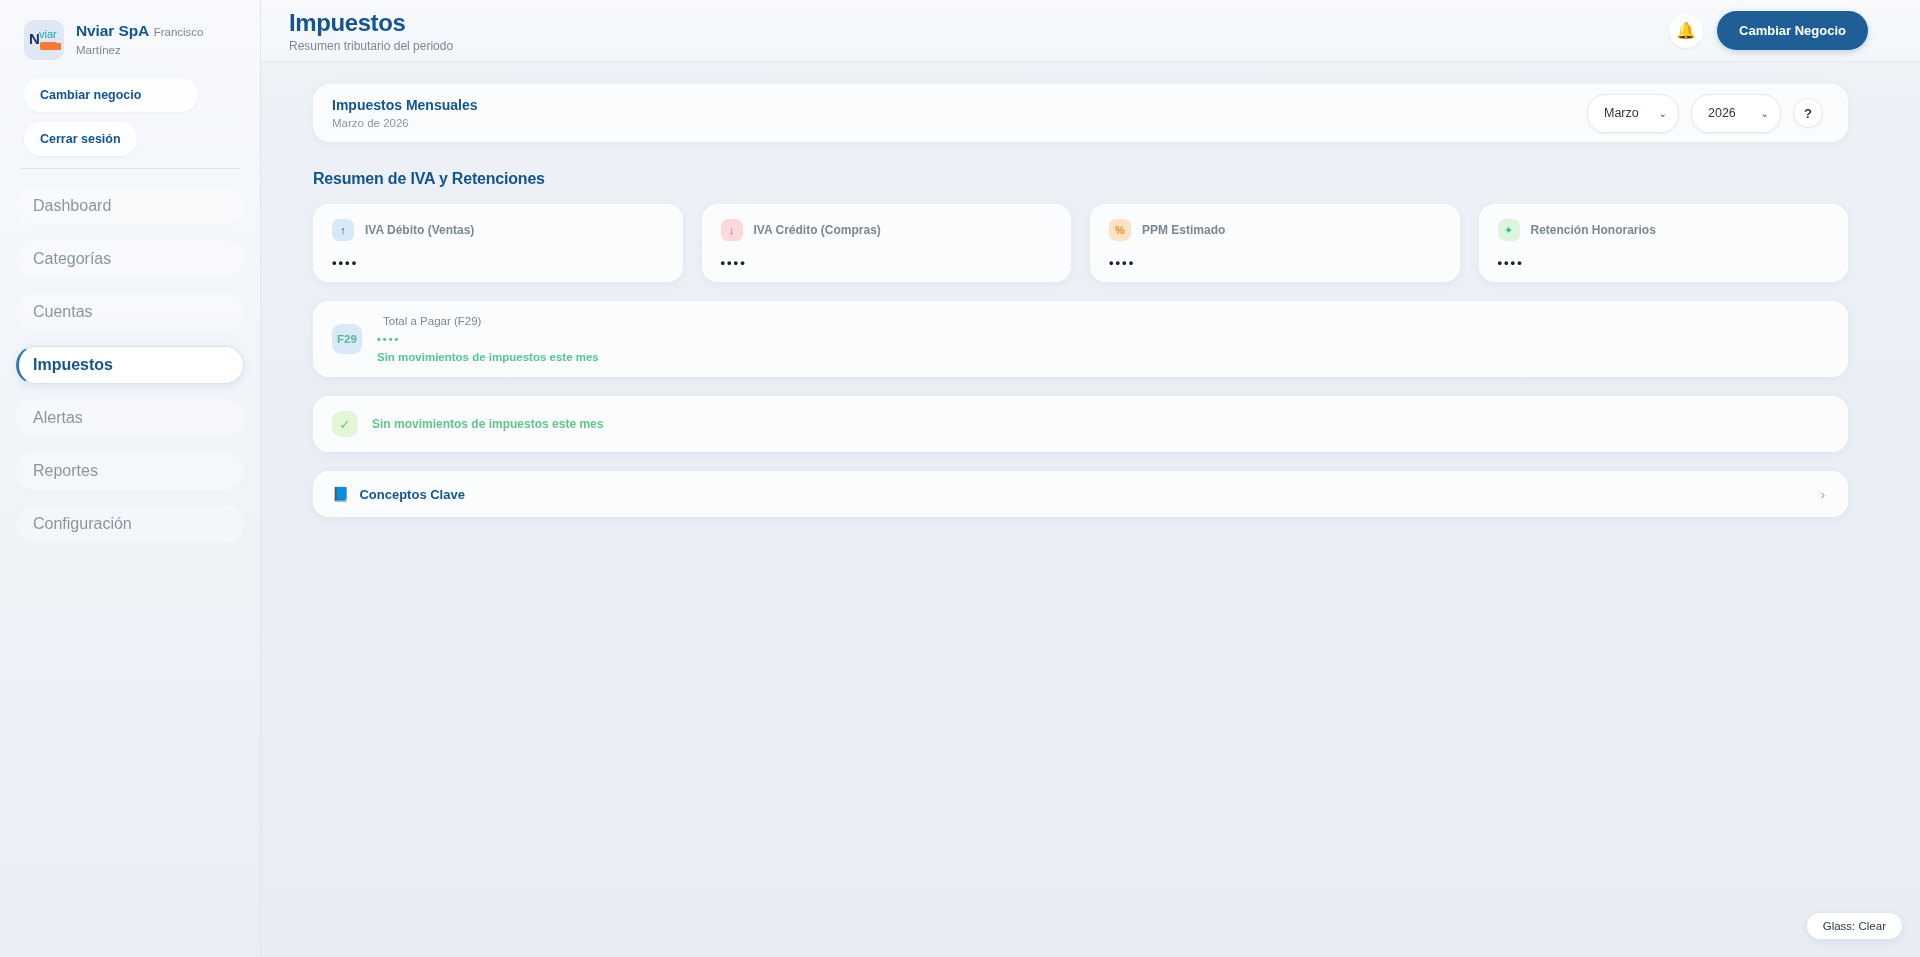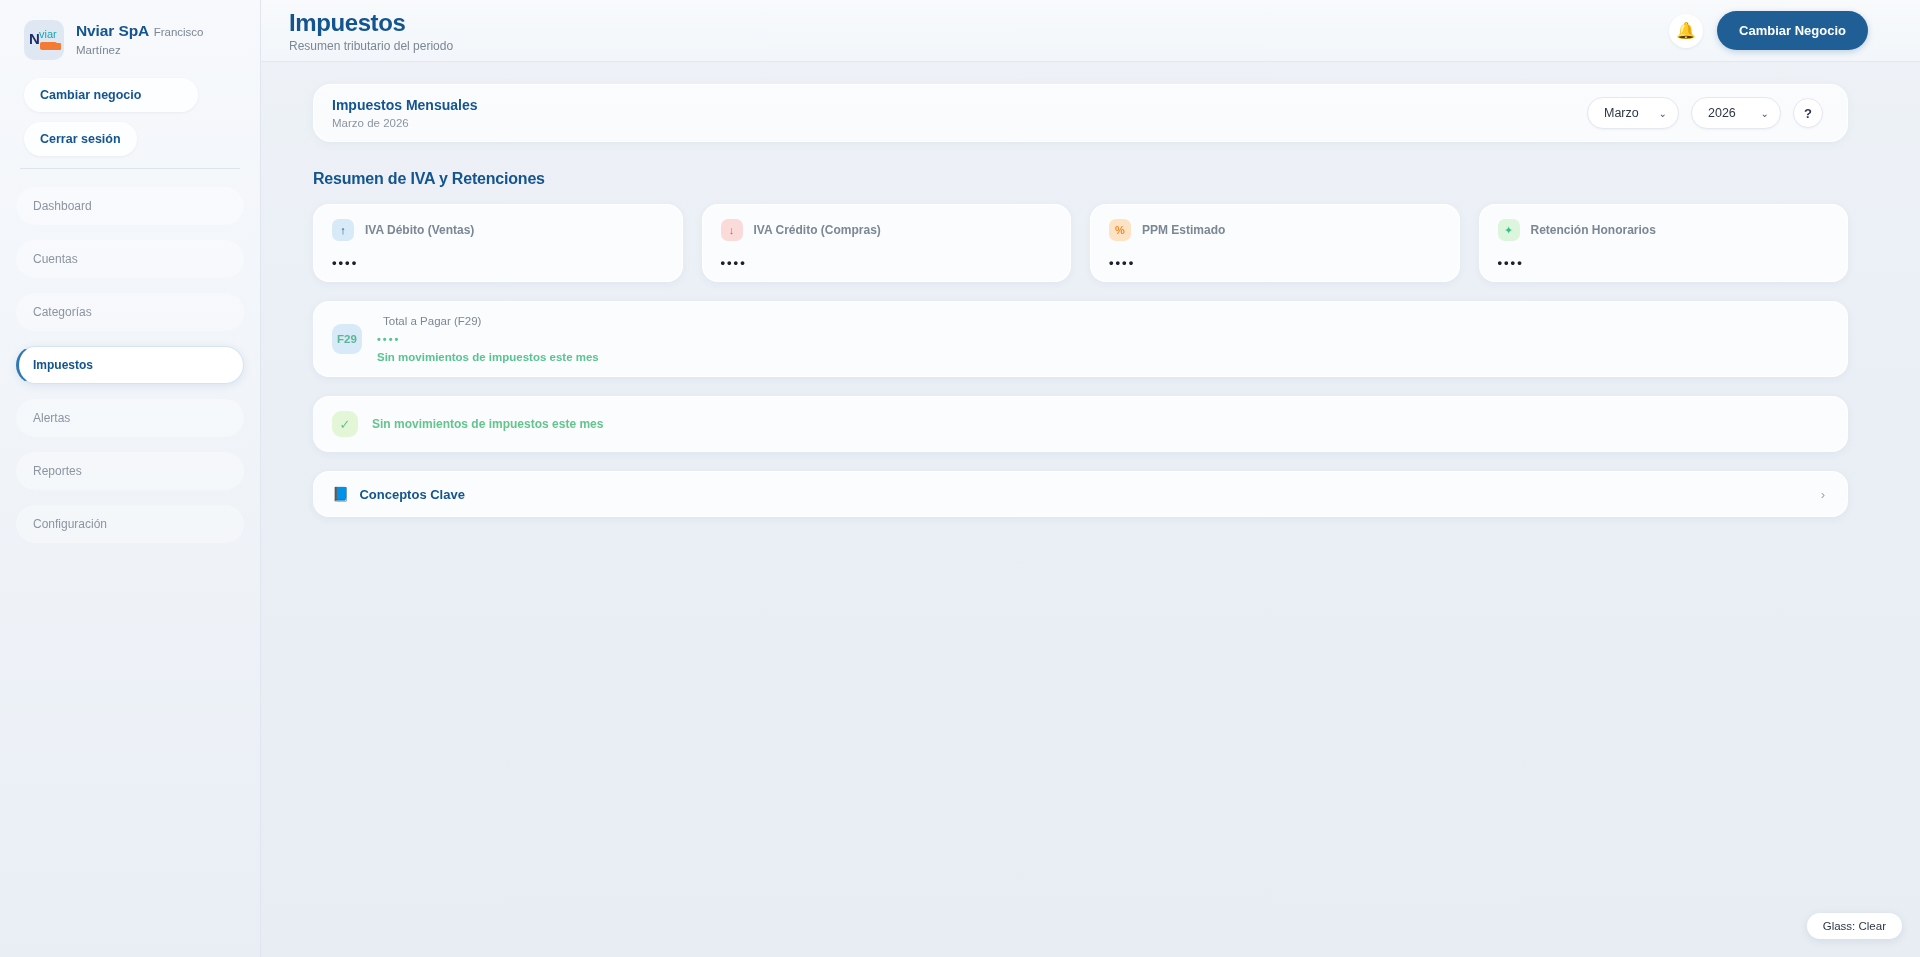--- a/index.html
+++ b/index.html
@@ -99,21 +99,21 @@
   }
 
   .nav { padding: 0 16px; }
   .nav-item {
     display: flex;
     align-items: center;
     height: 38px;
     padding: 0 16px;
     margin-bottom: 15px;
     border-radius: 20px;
-    font-size: 12px;
+    font-size: 16px;
     color: #8b95a1;
     cursor: pointer;
     background: rgba(255,255,255,0.35);
     border: 1px solid transparent;
     user-select: none;
   }
   .nav-item.active {
     background: #ffffff;
     color: #14548f;
     font-weight: 700;
@@ -197,21 +197,21 @@
   .period-sub {
     font-size: 11.5px; color: #8b95a1; margin-top: 3px; line-height: 1.1;
   }
   .period-controls { display: flex; align-items: center; gap: 12px; }
   .select-pill {
     appearance: none;
     -webkit-appearance: none;
     background: #fff;
     border: 1px solid #e4e9f0;
     border-radius: 18px;
-    height: 32px;
+    height: 39px;
     padding: 0 30px 0 16px;
     font-size: 12.5px;
     color: #2d3748;
     font-family: inherit;
     cursor: pointer;
     box-shadow: 0 1px 2px rgba(26,54,93,0.05);
   }
   .select-wrap { position: relative; display: inline-block; }
   .select-wrap .chev {
     position: absolute; right: 12px; top: 50%;
@@ -376,22 +376,22 @@
       </span>
     </div>
 
     <button class="side-btn">Cambiar negocio</button>
     <button class="side-btn logout">Cerrar sesión</button>
 
     <div class="side-sep"></div>
 
     <nav class="nav">
       <div class="nav-item">Dashboard</div>
+      <div class="nav-item">Categorías</div>
       <div class="nav-item">Cuentas</div>
-      <div class="nav-item">Categorías</div>
       <div class="nav-item active">Impuestos</div>
       <div class="nav-item">Alertas</div>
       <div class="nav-item">Reportes</div>
       <div class="nav-item">Configuración</div>
     </nav>
   </aside>
 
   <main class="main">
 
     <header class="topbar">

